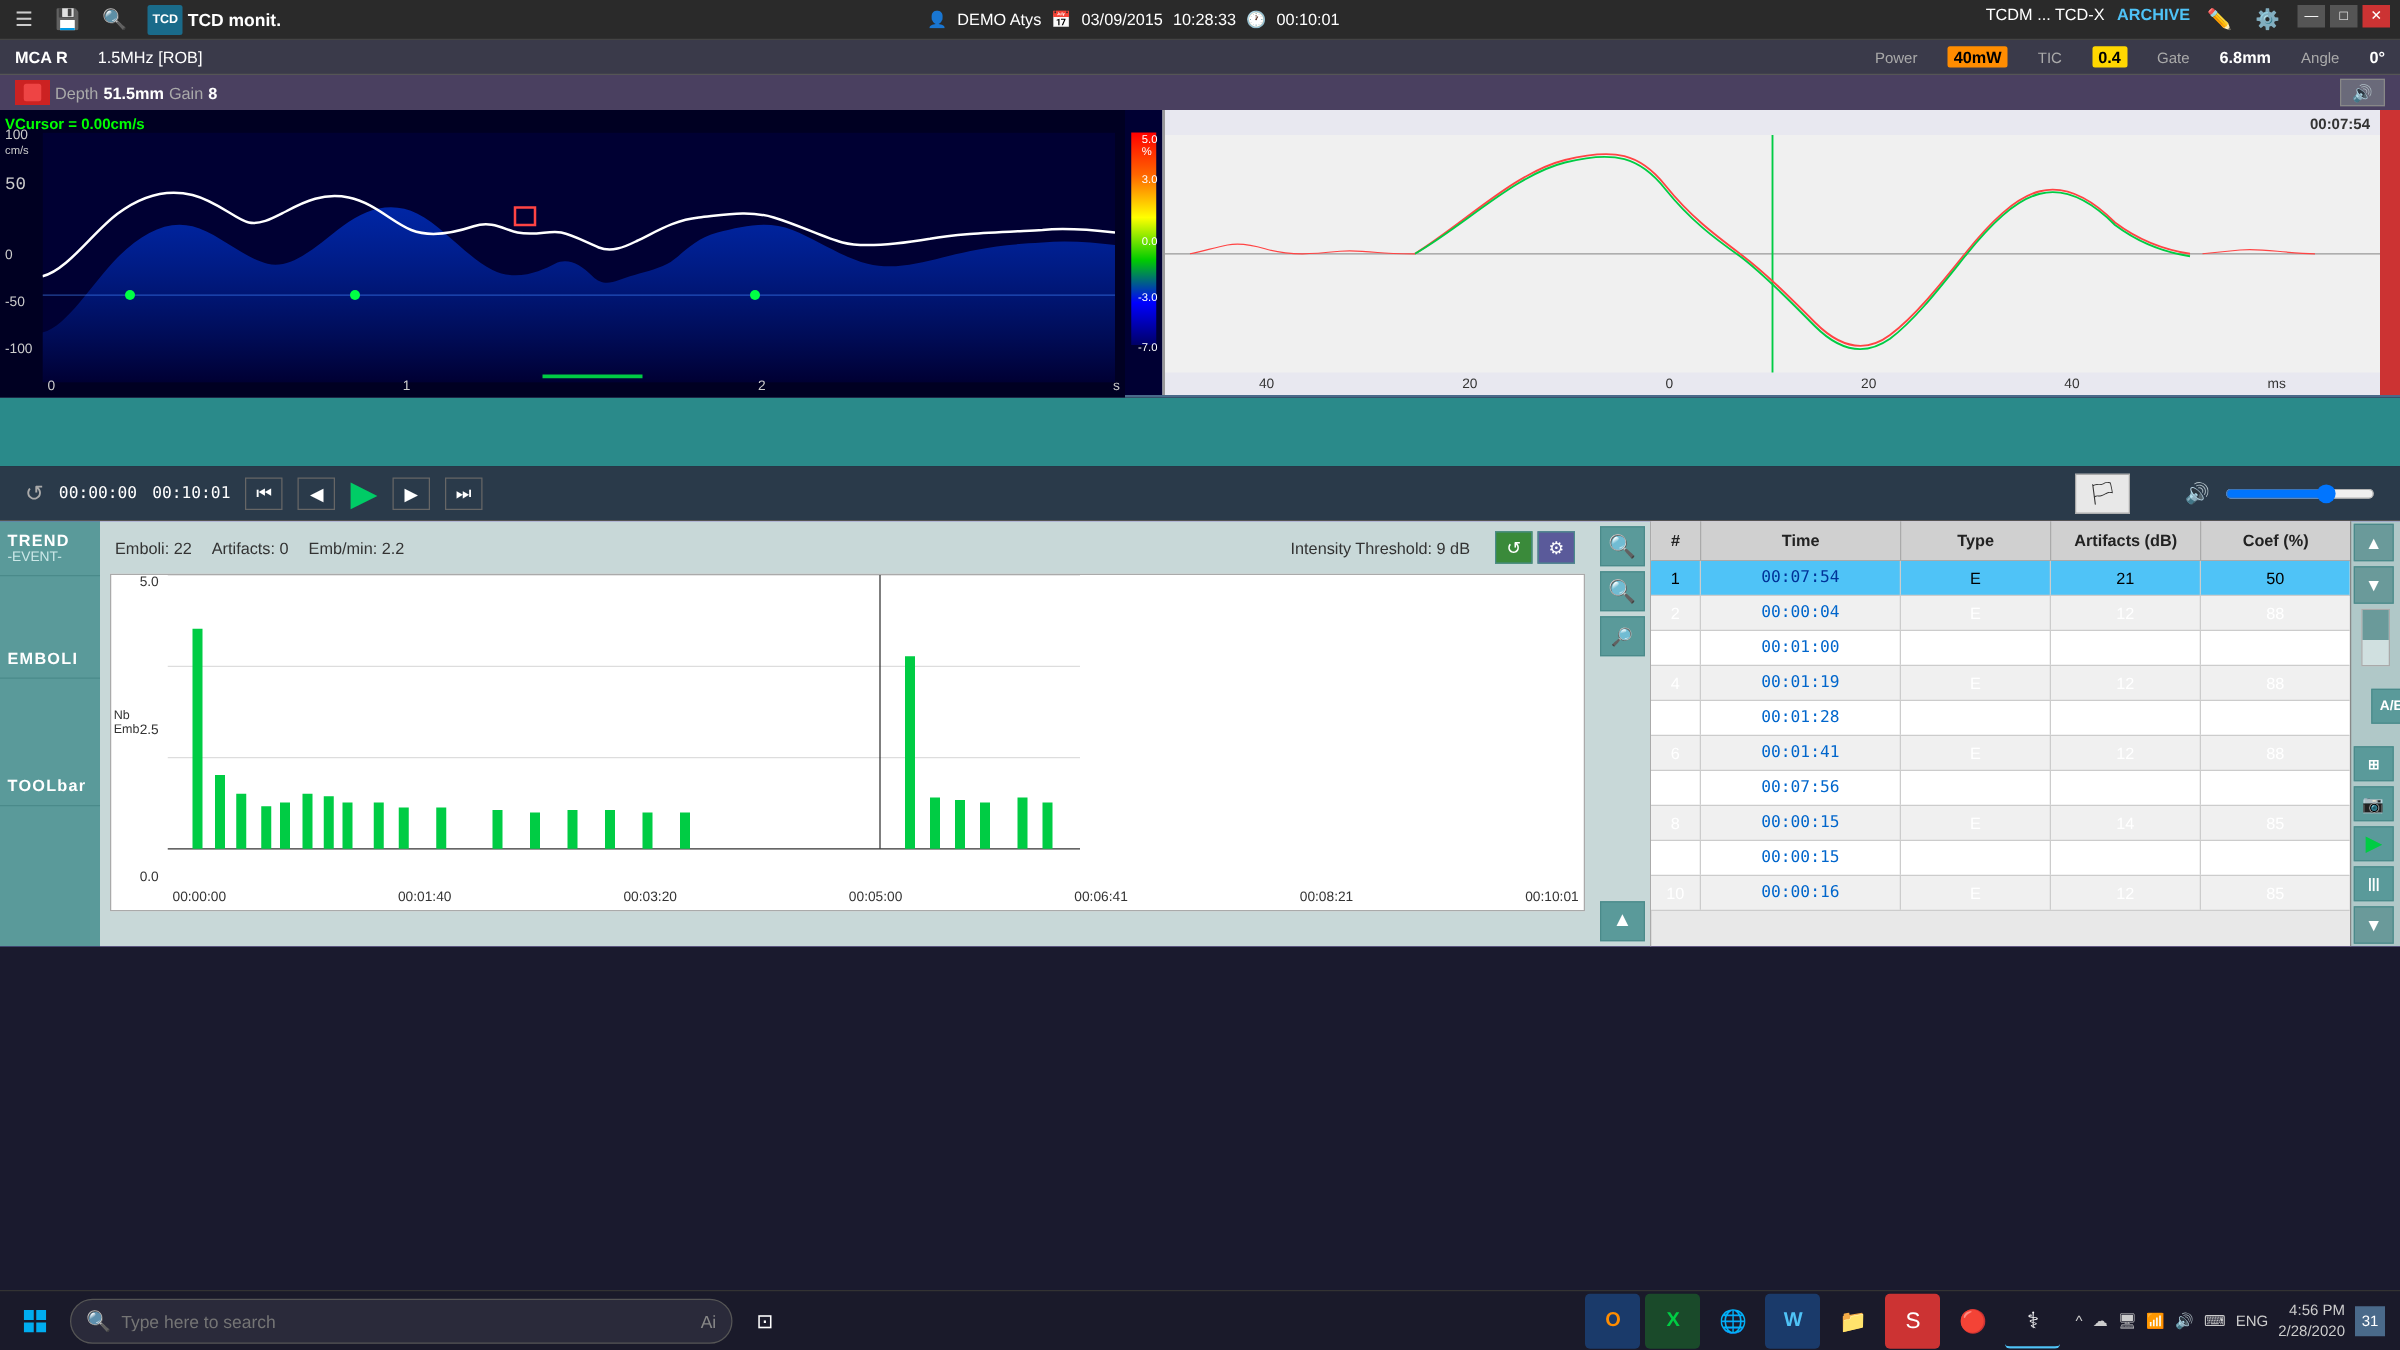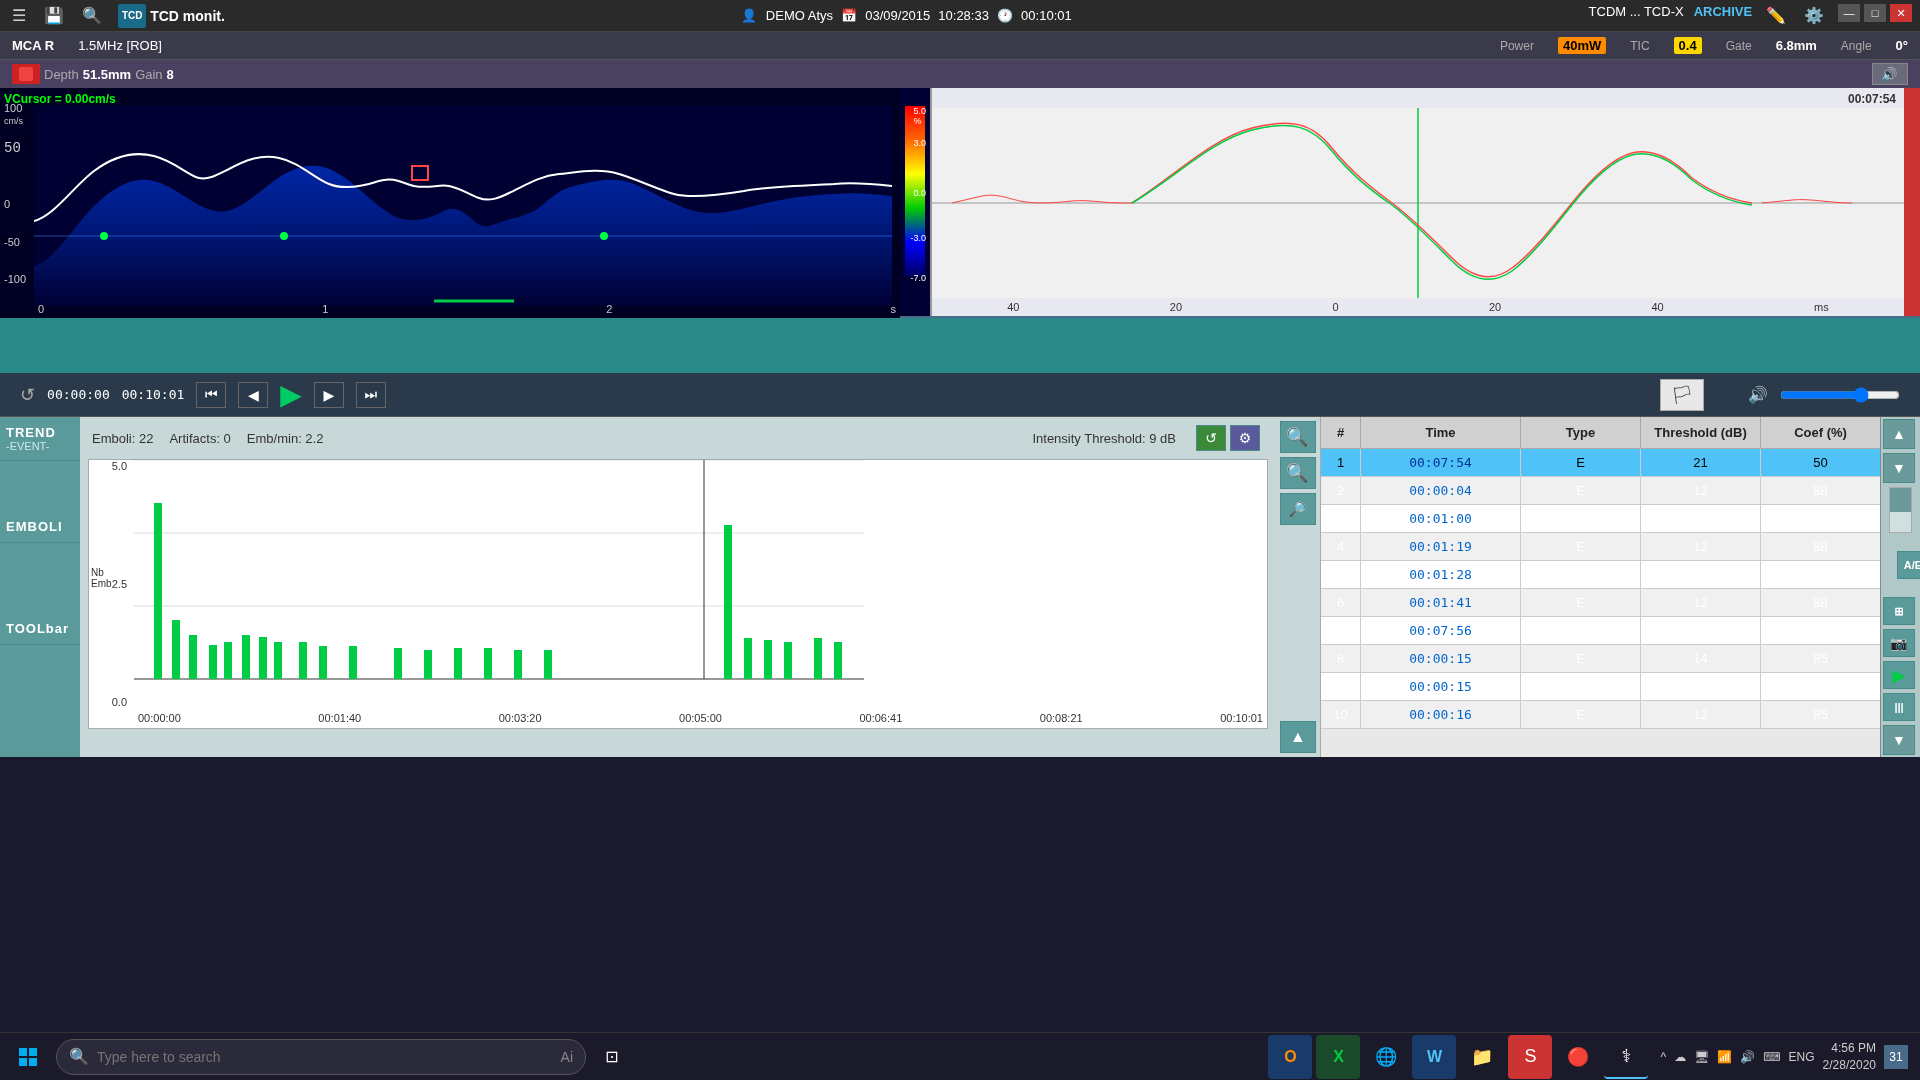--- a/index.html
+++ b/index.html
@@ -637,21 +637,21 @@
     <button class="icon-btn" style="background:#5a9a9a;font-size:14px;">🔎</button>
     <div style="flex:1;"></div>
     <button class="icon-btn" style="background:#5a9a9a;font-size:16px;">▲</button>
   </div>
 
   <div class="table-area">
     <div class="table-header">
       <div class="th">#</div>
       <div class="th">Time</div>
       <div class="th">Type</div>
-      <div class="th">Threshold (dB)</div>
+      <div class="th">Artifacts (dB)</div>
       <div class="th">Coef (%)</div>
     </div>
     <div class="table-body">
 
       <div class="table-row selected">
         <div class="td">1</div>
         <div class="td time">00:07:54</div>
         <div class="td">E</div>
         <div class="td">21</div>
         <div class="td">50</div>

